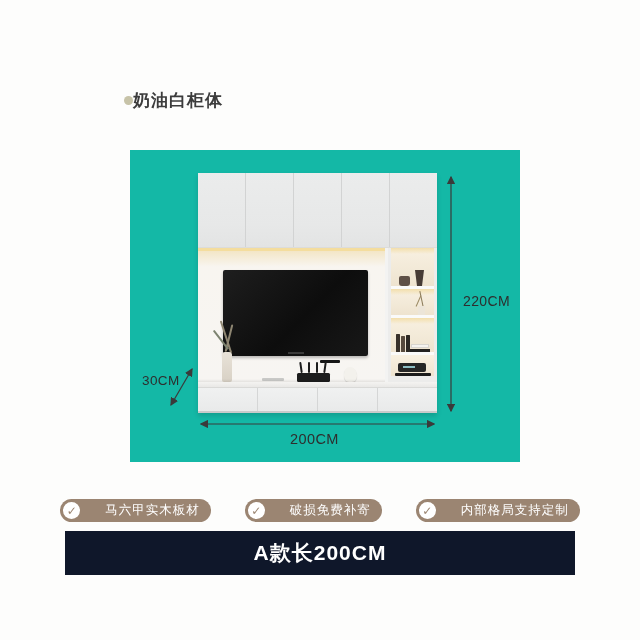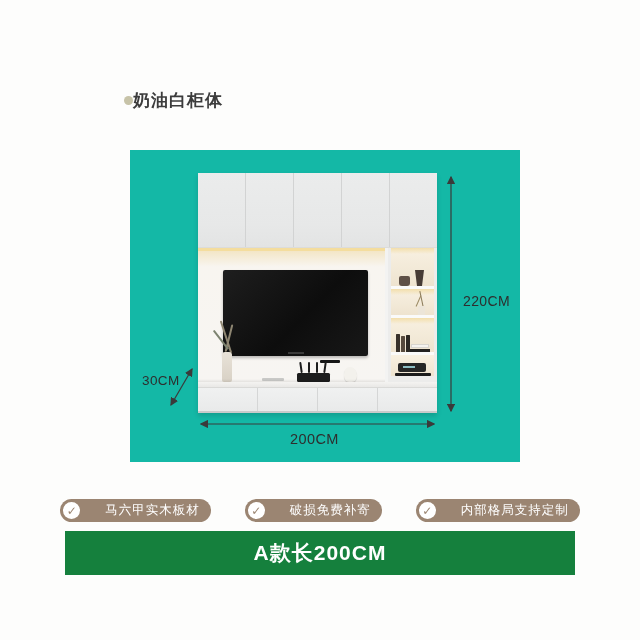--- a/index.html
+++ b/index.html
@@ -94,21 +94,21 @@
   .dim-d{left:12px;top:223px;font-size:13.5px;}
 
   
   .features{position:absolute;left:0;top:499px;width:640px;display:flex;justify-content:center;gap:34px;}
   .feature{height:23px;background:#9b8572;border-radius:12px;display:flex;align-items:center;gap:5px;padding:0 11px 0 3px;}
   .check{width:17px;height:17px;border-radius:50%;background:#fff;color:#9b8572;
     display:flex;align-items:center;justify-content:center;font-size:12px;font-weight:bold;}
   .feature-label{color:#ffffff;font-size:12.5px;font-weight:400;letter-spacing:1px;margin-left:20px;}
 
   
-  .variant-bar{position:absolute;left:65px;top:531px;width:510px;height:44px;background:#15803d;
+  .variant-bar{position:absolute;left:65px;top:531px;width:510px;height:44px;background:#0f172a;
     display:flex;align-items:center;justify-content:center;}
   .variant-label{color:#fff;font-size:21px;font-weight:700;letter-spacing:1px;}
 </style>
 </head>
 <body>
 
 <div class="canvas">
 
   <div class="series">
     <span class="bullet"></span>

